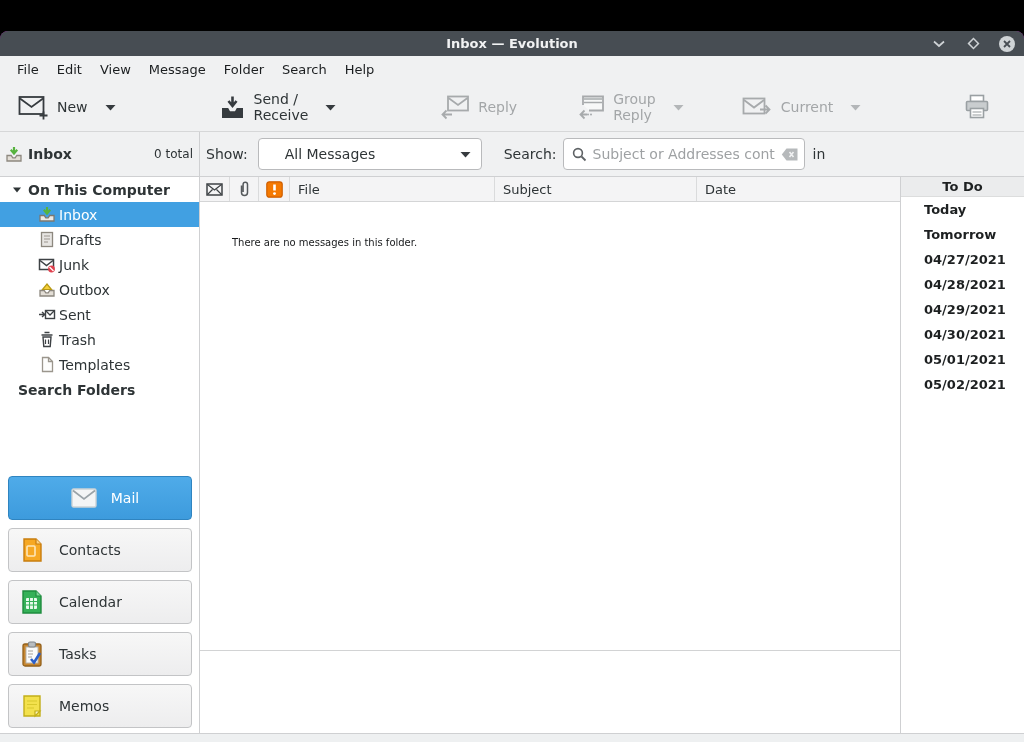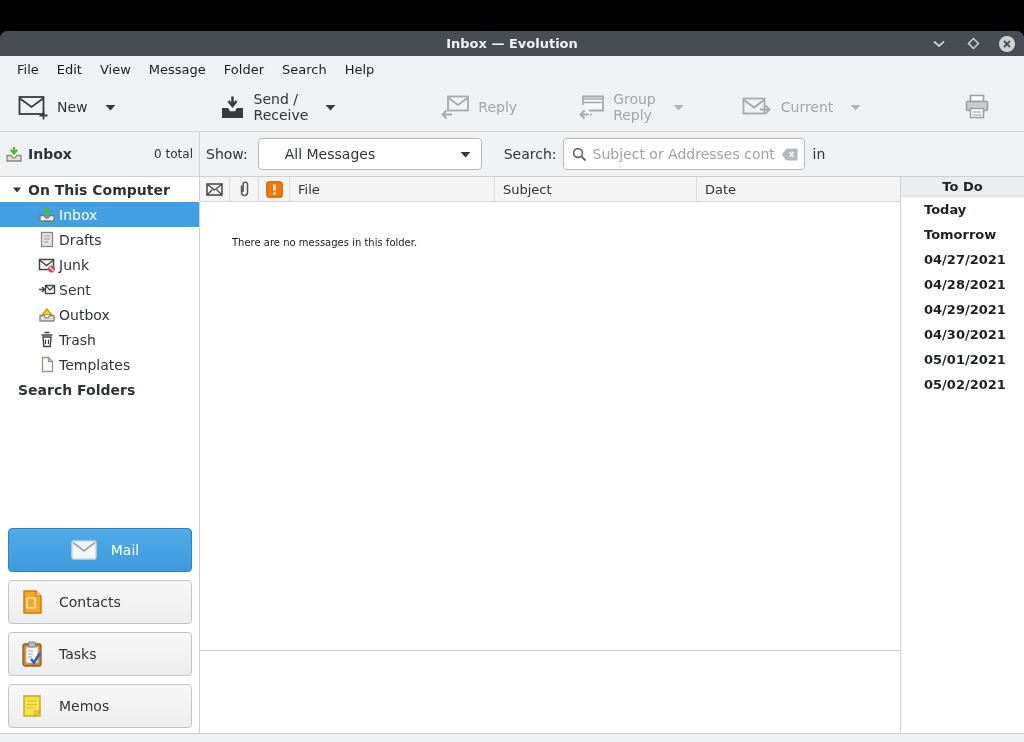--- a/index.html
+++ b/index.html
@@ -327,35 +327,35 @@
               <path d="M2 4.5 L8.5 9.5 L15 4.5" fill="none" stroke="#3e4245" stroke-width="1.5"></path>
               <circle cx="13.5" cy="13" r="3.4" fill="#e0414e"></circle>
               <path d="M11.5 11 L15.5 15" stroke="#fff" stroke-width="1.2"></path>
             </svg>
         </span>
         <span>Junk</span>
       </div>
       <div class="tree-row tree-child">
         <span class="ficon">
           <svg width="18" height="17" viewBox="0 0 18 17">
+              <path d="M2 9.5 v5.5 h14 V9.5 h-4.2 l-1.6 2.3 h-2.4 L6.2 9.5 z" fill="#e3ded6" stroke="#8d887f" stroke-width="1.3"></path>
+              <path d="M4.5 8.5 L9 3 l4.5 5.5 z" fill="#f5cf3a" stroke="#b89a14" stroke-width="1.2"></path>
+            </svg>
+        </span>
+        <span>Outbox</span>
+      </div>
+      <div class="tree-row tree-child">
+        <span class="ficon">
+          <svg width="18" height="17" viewBox="0 0 18 17">
               <rect x="7.5" y="4.5" width="9" height="8" fill="#fff" stroke="#3e4245" stroke-width="1.4"></rect>
               <path d="M8 5 L12 9 L16 5" fill="none" stroke="#3e4245" stroke-width="1.3"></path>
               <path d="M1 8.5 h5 M4 6 l2.8 2.5 L4 11" fill="none" stroke="#3e4245" stroke-width="1.4"></path>
             </svg>
         </span>
         <span>Sent</span>
-      </div>
-      <div class="tree-row tree-child">
-        <span class="ficon">
-          <svg width="18" height="17" viewBox="0 0 18 17">
-              <path d="M2 9.5 v5.5 h14 V9.5 h-4.2 l-1.6 2.3 h-2.4 L6.2 9.5 z" fill="#e3ded6" stroke="#8d887f" stroke-width="1.3"></path>
-              <path d="M4.5 8.5 L9 3 l4.5 5.5 z" fill="#f5cf3a" stroke="#b89a14" stroke-width="1.2"></path>
-            </svg>
-        </span>
-        <span>Outbox</span>
       </div>
       <div class="tree-row tree-child">
         <span class="ficon">
           <svg width="18" height="17" viewBox="0 0 18 17">
               <path d="M6.5 1.5 h5" stroke="#3e4245" stroke-width="1.5"></path>
               <path d="M3.5 4 h11" stroke="#3e4245" stroke-width="1.5"></path>
               <path d="M5 6 h8 l-0.8 9.5 h-6.4 z" fill="none" stroke="#3e4245" stroke-width="1.4"></path>
               <path d="M7.5 8.5 v4.5 M10.5 8.5 v4.5" stroke="#3e4245" stroke-width="1.2"></path>
             </svg>
         </span>
@@ -387,20 +387,31 @@
         </div>
         <div class="sw-btn">
           <span class="sw-icon">
             <svg width="24" height="26" viewBox="0 0 24 26">
                 <path d="M4 2 h12 l5 5 v17 H4 z" fill="#f6a824" stroke="#c87d0e" stroke-width="1.4"></path>
                 <path d="M16 2 v5 h5" fill="#fbd288" stroke="#c87d0e" stroke-width="1.2"></path>
                 <rect x="7" y="9" width="8" height="10" rx="1" fill="none" stroke="#fde7bb" stroke-width="1.6"></rect>
               </svg>
           </span>
           <span class="lbl">Contacts</span>
+        </div>
+        <div class="sw-btn">
+          <span class="sw-icon">
+            <svg width="24" height="26" viewBox="0 0 24 26">
+                <path d="M3 2 h13 l5 5 v17 H3 z" fill="#35b158" stroke="#1e8c3e" stroke-width="1.4"></path>
+                <path d="M16 2 v5 h5" fill="#7fd698" stroke="#1e8c3e" stroke-width="1.2"></path>
+                <rect x="6" y="9" width="11" height="11" rx="1" fill="#eafbef"></rect>
+                <path d="M6 12.5 h11 M9.5 9 v11 M13.5 9 v11 M6 16 h11" stroke="#35b158" stroke-width="1.1"></path>
+              </svg>
+          </span>
+          <span class="lbl">Calendar</span>
         </div>
         <div class="sw-btn">
           <span class="sw-icon">
             <svg width="22" height="26" viewBox="0 0 22 26">
                 <rect x="2" y="3" width="18" height="22" rx="2" fill="#c8862e" stroke="#93601b" stroke-width="1.3"></rect>
                 <rect x="5" y="6" width="12" height="16" fill="#fbfbfa" stroke="#b9b5ad" stroke-width="1"></rect>
                 <rect x="7.5" y="1" width="7" height="5" rx="1.5" fill="#b9bdc0" stroke="#80868a" stroke-width="1.2"></rect>
                 <path d="M7 10 h5 M7 13 h5 M7 16 h4" stroke="#a5a19a" stroke-width="1.1"></path>
                 <path d="M10 18 l3 3.5 L19 12" fill="none" stroke="#2c5fc8" stroke-width="2.6"></path>
               </svg>

